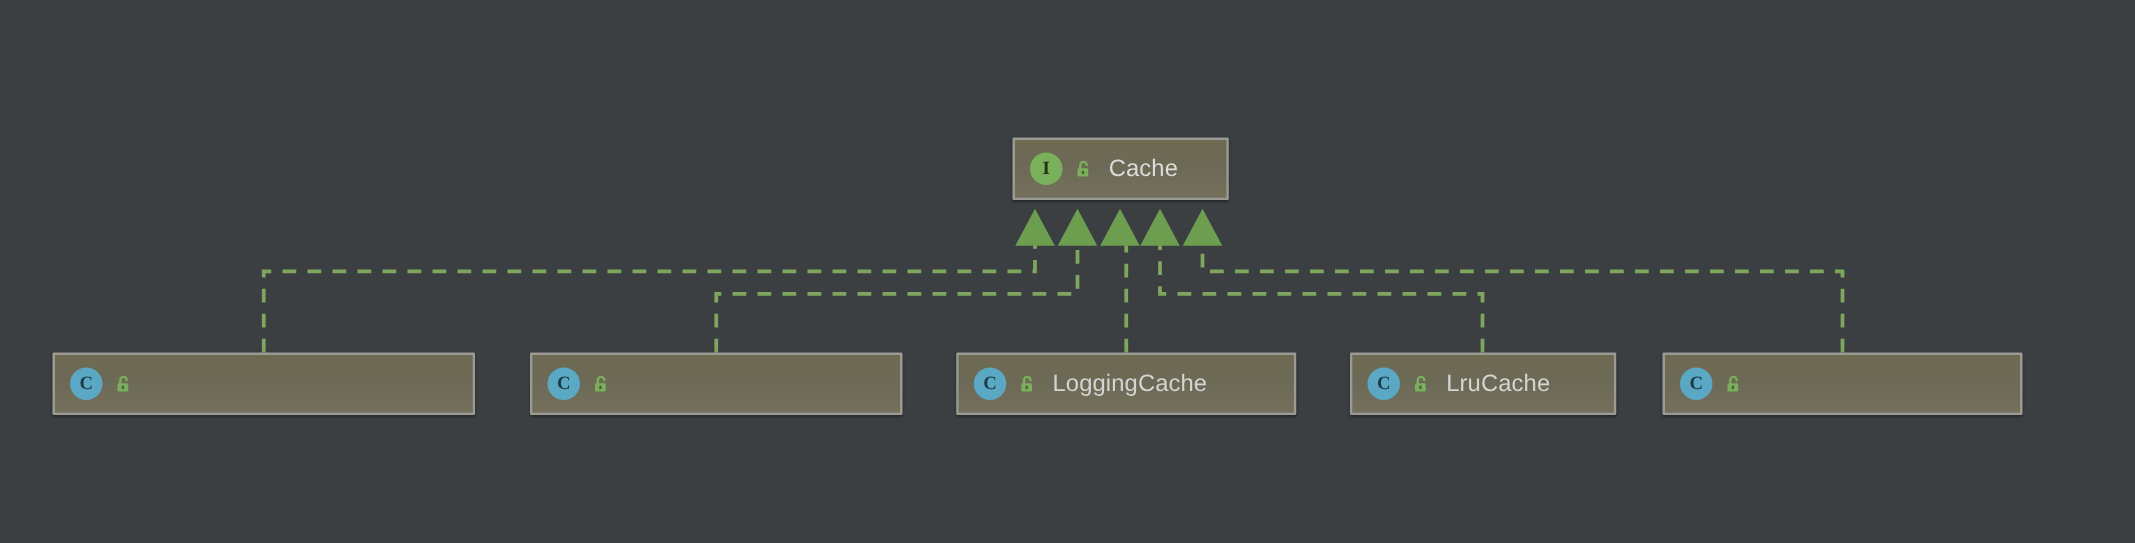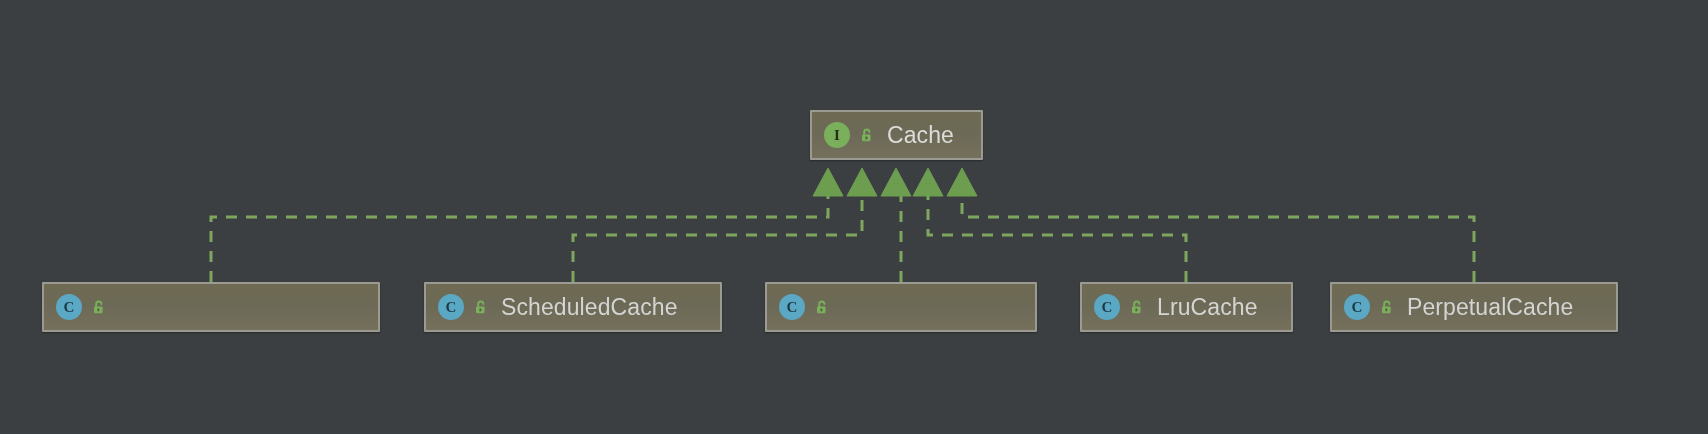--- a/index.html
+++ b/index.html
@@ -61,21 +61,21 @@
     color: #1d3b47;
   }
   .lock-icon {
     flex: 0 0 auto;
     width: 17px;
     height: 17px;
     margin-right: 11px;
     display: block;
   }
   .node-label {
-    font-size: 23px;
+    font-size: 19px;
     color: #d4d4d2;
     letter-spacing: 0.1px;
     line-height: 1;
   }
   #root-node {
     left: 810px;
     top: 110px;
   }
   #root-node .node-label { color: #dcdcda; }
 </style>
@@ -119,41 +119,40 @@
         <rect x="6.4" y="9.6" width="1.9" height="2.6" rx="0.5" fill="#5b5543"></rect>
       </svg>
     </div>
     <div class="uml-node" style="left: 424px; top: 282px; width: 298px; height: 50px;">
       <span class="node-kind-icon kind-class">C</span>
       <svg class="lock-icon" viewBox="0 0 17 17">
         <path d="M5.2 7.4 V5.1 a2.6 2.6 0 0 1 5.2 0" fill="none" stroke="#7aaf5c" stroke-width="1.9" stroke-linecap="round"></path>
         <rect x="3.0" y="7.6" width="8.6" height="6.6" rx="1.1" fill="#7aaf5c"></rect>
         <rect x="6.4" y="9.6" width="1.9" height="2.6" rx="0.5" fill="#5b5543"></rect>
       </svg>
-      <span class="node-label">ScheduledCache</span>
     </div>
     <div class="uml-node" style="left: 765px; top: 282px; width: 272px; height: 50px;">
       <span class="node-kind-icon kind-class">C</span>
       <svg class="lock-icon" viewBox="0 0 17 17">
         <path d="M5.2 7.4 V5.1 a2.6 2.6 0 0 1 5.2 0" fill="none" stroke="#7aaf5c" stroke-width="1.9" stroke-linecap="round"></path>
         <rect x="3.0" y="7.6" width="8.6" height="6.6" rx="1.1" fill="#7aaf5c"></rect>
         <rect x="6.4" y="9.6" width="1.9" height="2.6" rx="0.5" fill="#5b5543"></rect>
       </svg>
+      <span class="node-label">LoggingCache</span>
     </div>
     <div class="uml-node" style="left: 1080px; top: 282px; width: 213px; height: 50px;">
       <span class="node-kind-icon kind-class">C</span>
       <svg class="lock-icon" viewBox="0 0 17 17">
         <path d="M5.2 7.4 V5.1 a2.6 2.6 0 0 1 5.2 0" fill="none" stroke="#7aaf5c" stroke-width="1.9" stroke-linecap="round"></path>
         <rect x="3.0" y="7.6" width="8.6" height="6.6" rx="1.1" fill="#7aaf5c"></rect>
         <rect x="6.4" y="9.6" width="1.9" height="2.6" rx="0.5" fill="#5b5543"></rect>
       </svg>
       <span class="node-label">LruCache</span>
     </div>
     <div class="uml-node" style="left: 1330px; top: 282px; width: 288px; height: 50px;">
       <span class="node-kind-icon kind-class">C</span>
       <svg class="lock-icon" viewBox="0 0 17 17">
         <path d="M5.2 7.4 V5.1 a2.6 2.6 0 0 1 5.2 0" fill="none" stroke="#7aaf5c" stroke-width="1.9" stroke-linecap="round"></path>
         <rect x="3.0" y="7.6" width="8.6" height="6.6" rx="1.1" fill="#7aaf5c"></rect>
         <rect x="6.4" y="9.6" width="1.9" height="2.6" rx="0.5" fill="#5b5543"></rect>
       </svg>
-      <span class="node-label">PerpetualCache</span>
     </div>
   </div>
 
 </body></html>

